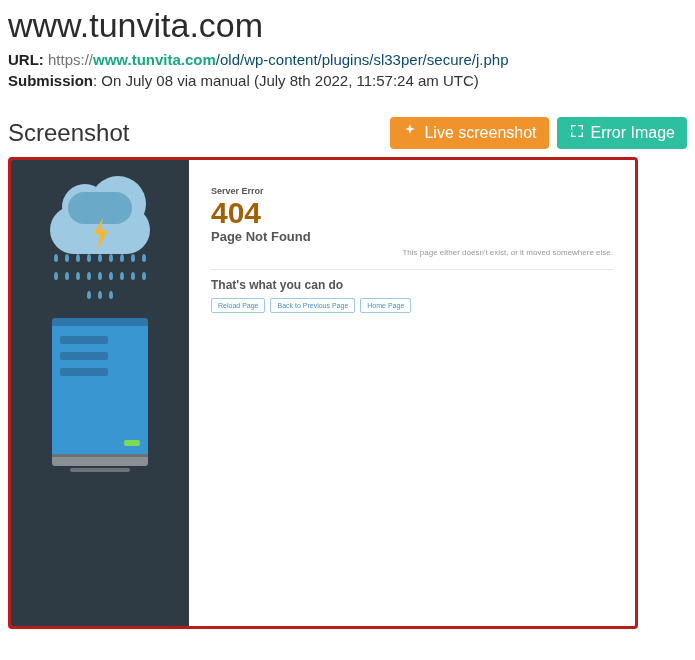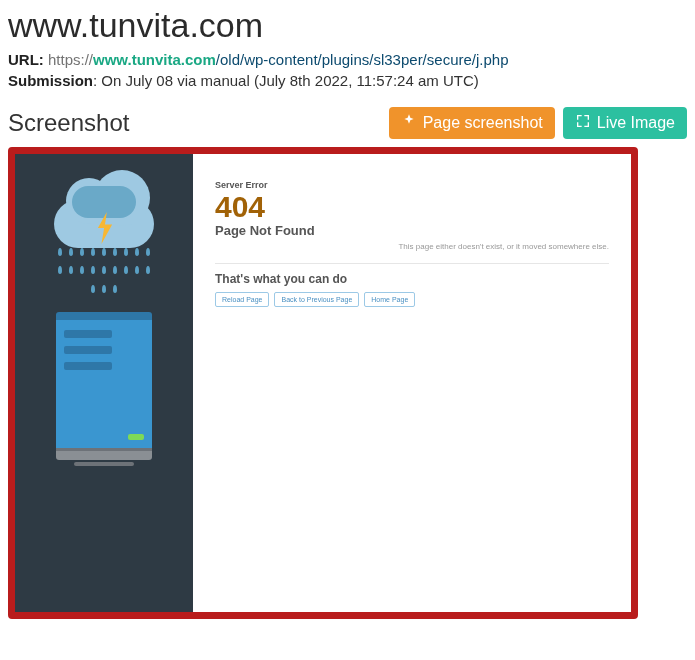--- a/index.html
+++ b/index.html
@@ -23,21 +23,21 @@
   }
   .meta-line .label { font-weight: 700; color: #222; }
   .url-proto { color: #737373; }
   .url-host  { color: #1aa884; font-weight: 700; }
   .url-path  { color: #0c4a6e; }
 
   .section-row {
     display: flex;
     align-items: center;
     justify-content: space-between;
-    margin-top: 18px;
+    margin-top: 28px;
     margin-bottom: 8px;
   }
   .section-heading {
     font-size: 24px;
     font-weight: 400;
     color: #333;
   }
   .btns { display: flex; gap: 8px; }
   .btn {
     display: inline-flex;
@@ -52,21 +52,21 @@
     border: none;
   }
   .btn-orange { background: #f0932b; }
   .btn-teal   { background: #2cc0a0; }
   .btn svg { width: 16px; height: 16px; fill: #fff; }
 
   
   .shot {
     width: 630px;
     height: 472px;
-    border: 7px solid #b91c1c;
+    border: 3px solid #b91c1c;
     border-radius: 4px;
     display: flex;
     overflow: hidden;
     background: #fff;
   }
   .shot-side {
     width: 178px;
     background: #2e3a44;
     display: flex;
     flex-direction: column;
@@ -164,29 +164,29 @@
 
 <div class="section-row">
   <div class="section-heading">Screenshot</div>
   <div class="btns">
     <button class="btn btn-orange">
       <span>
         <svg viewBox="0 0 24 24">
             <path d="M12 2l2 5 5 2-5 2-2 5-2-5-5-2 5-2z"></path>
           </svg>
       </span>
-      <span>Page screenshot</span>
+      <span>Live screenshot</span>
     </button>
     <button class="btn btn-teal">
       <span>
         <svg viewBox="0 0 24 24">
             <path d="M3 3h7v2H5v5H3V3zm18 0v7h-2V5h-5V3h7zM3 21v-7h2v5h5v2H3zm18 0h-7v-2h5v-5h2v7z"></path>
           </svg>
       </span>
-      <span>Live Image</span>
+      <span>Error Image</span>
     </button>
   </div>
 </div>
 
 <div class="shot">
   <div class="shot-side">
     <div class="cloud-wrap">
       <div class="cloud"></div>
       <div class="cloud-inner"></div>
       <svg class="bolt" width="22" height="32" viewBox="0 0 24 36">

